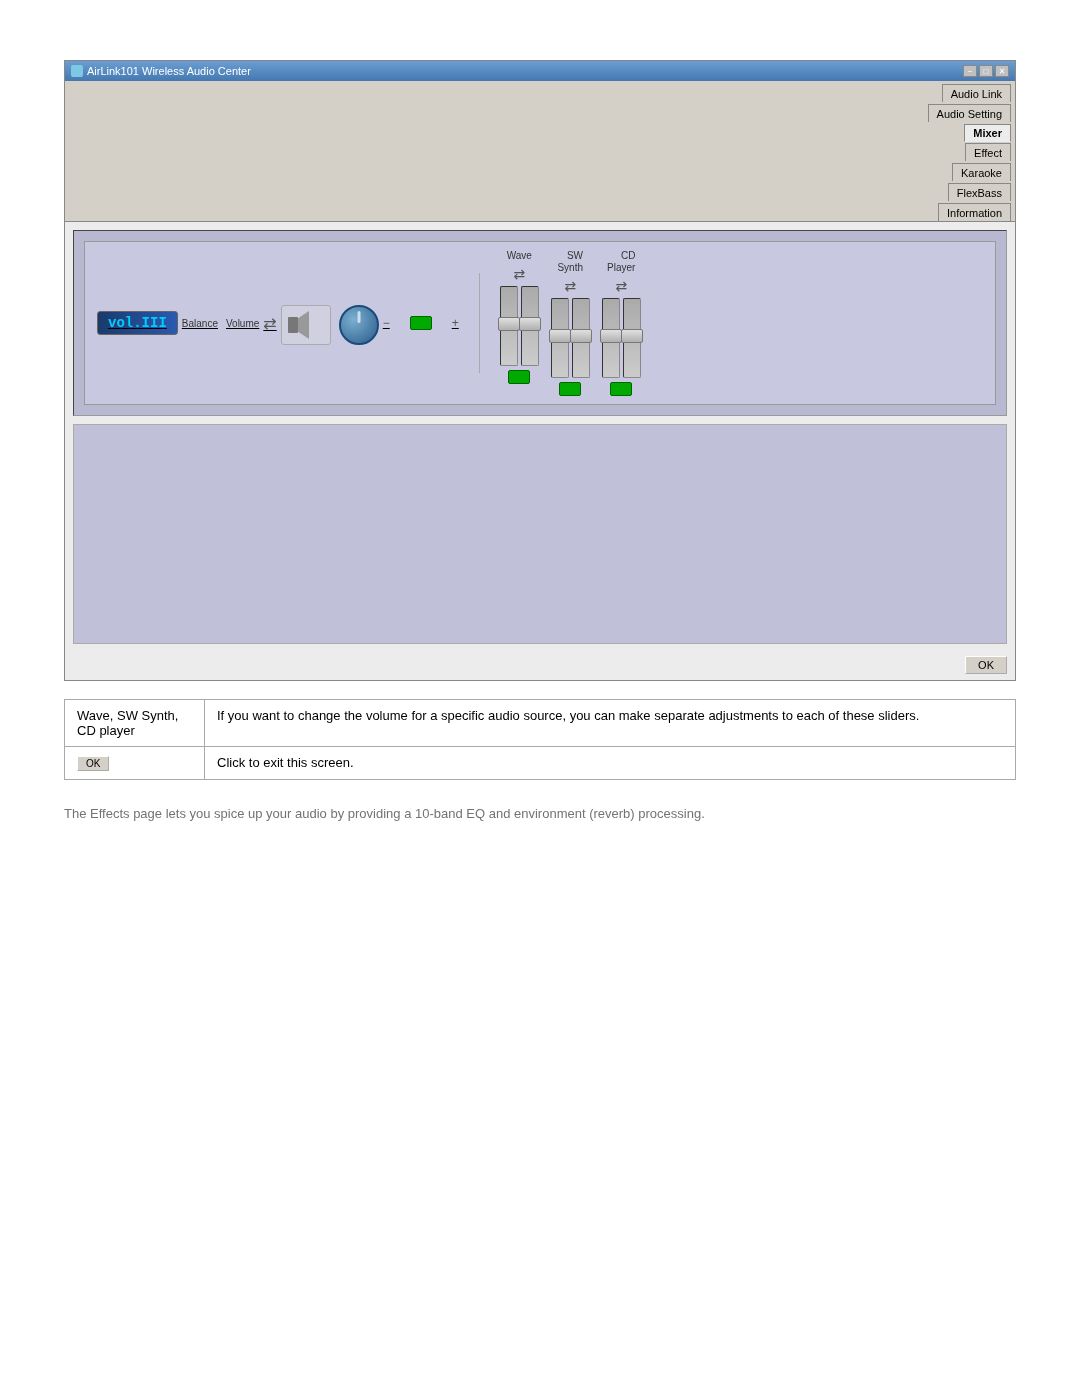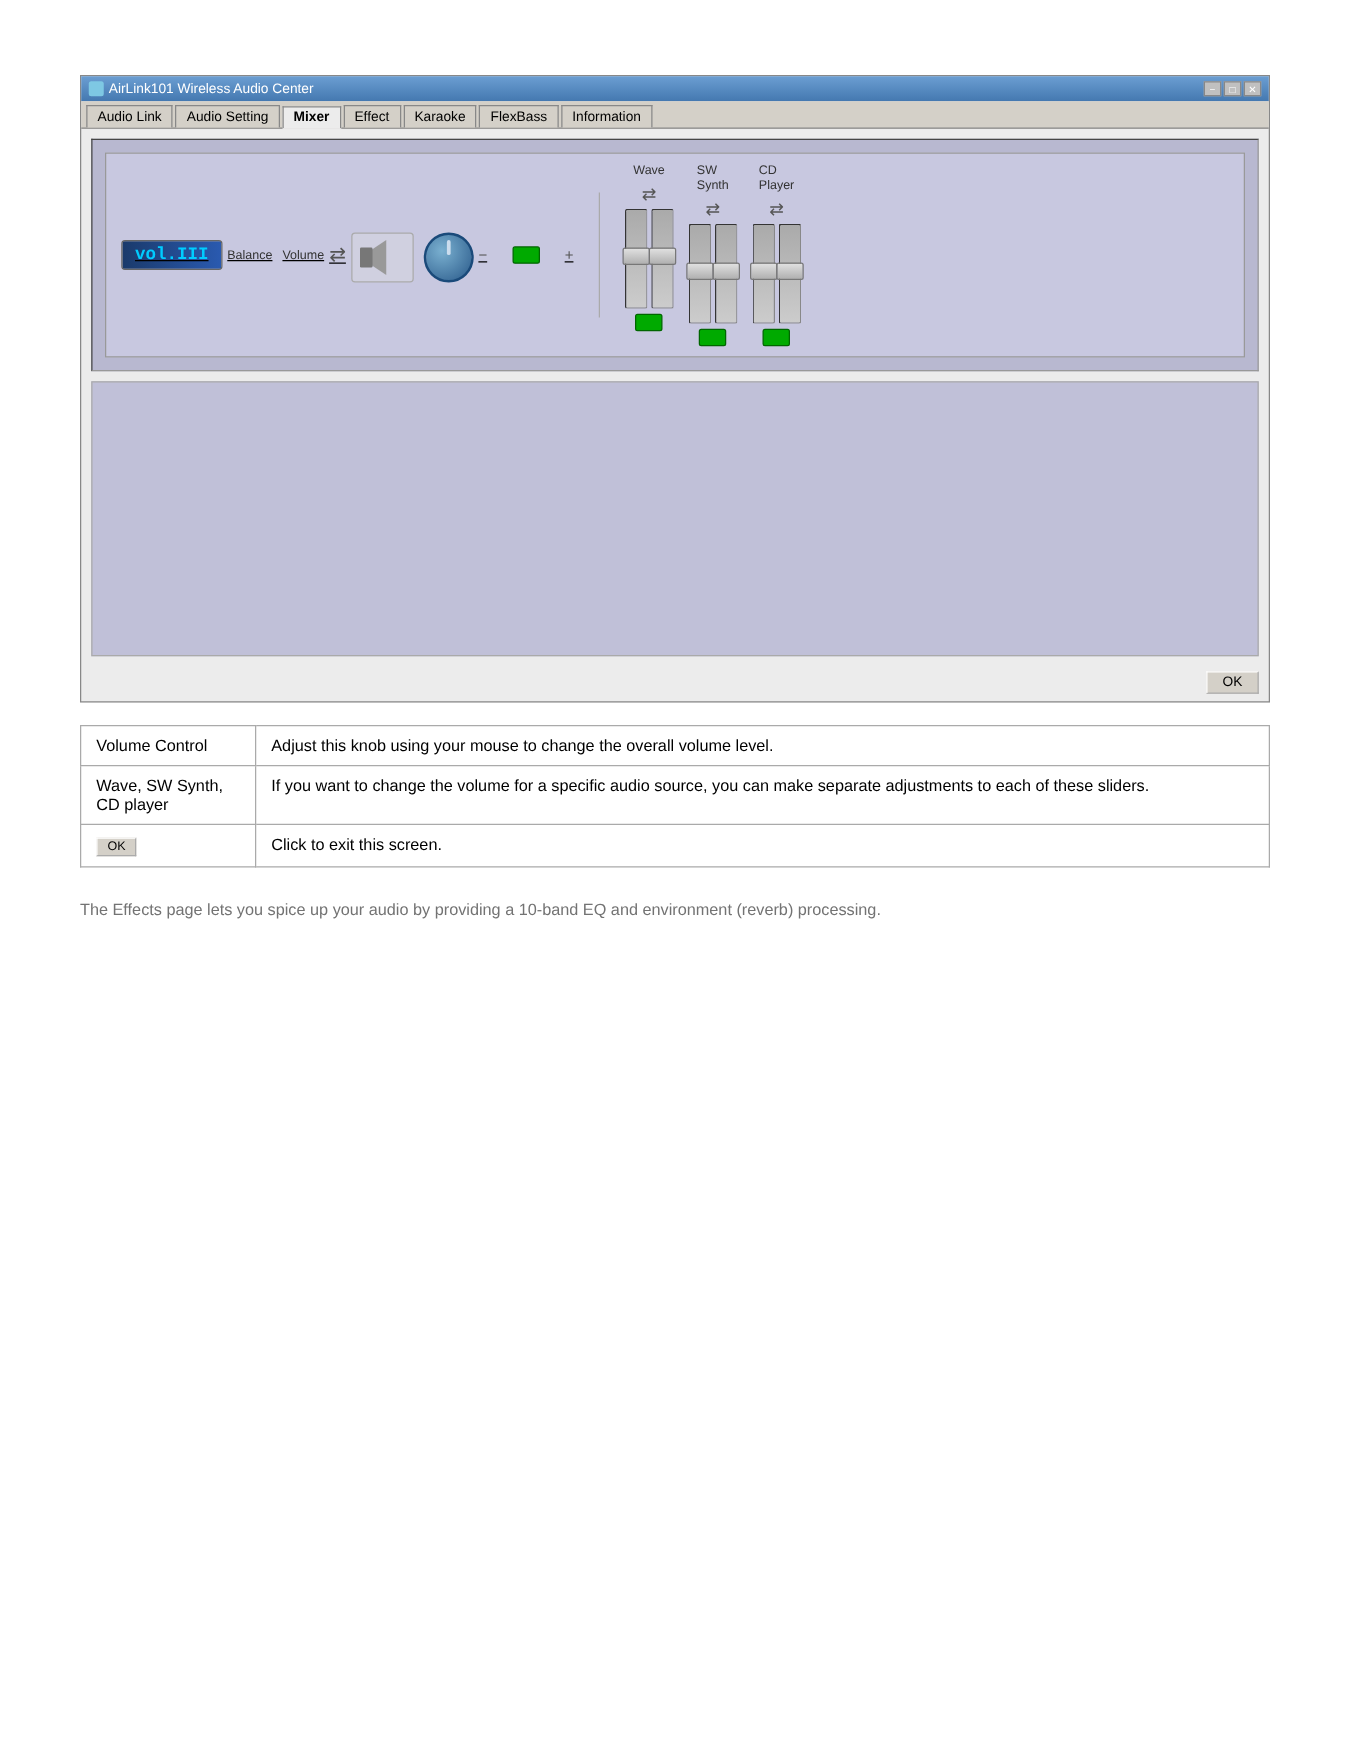--- a/index.html
+++ b/index.html
@@ -68,20 +68,21 @@
     }
 
     
     .tab-bar {
       background: #d4d0c8;
       display: flex;
       align-items: flex-end;
       padding: 3px 4px 0 4px;
       border-bottom: 1px solid #888;
       gap: 2px;
+      flex-direction: column;
     }
 
     .tab {
       padding: 2px 8px;
       font-size: 11px;
       border: 1px solid #888;
       border-bottom: none;
       background: #d4d0c8;
       cursor: pointer;
       height: 18px;
@@ -213,21 +214,21 @@
     .slider-channel {
       display: flex;
       flex-direction: column;
       align-items: center;
       gap: 4px;
     }
 
     .channel-label {
       font-size: 10px;
       color: #333;
-      text-align: left;
+      text-align: right;
       line-height: 1.2;
     }
 
     .stereo-pan {
       font-size: 14px;
       color: #555;
     }
 
     .slider-track {
       width: 18px;
@@ -462,26 +463,20 @@
 
     <div class="mixer-empty-area"></div>
 
     <div class="ok-btn-panel">
       <button class="ok-btn">OK</button>
     </div>
   </div>
 
   <table class="desc-table">
     <tbody>
-      <tr>
-        <td>
-          <span>Volume Control</span>
-        </td>
-        <td>Adjust this knob using your mouse to change the overall volume level.</td>
-      </tr>
       <tr>
         <td>
           Wave, SW Synth,<br>CD player
         </td>
         <td>If you want to change the volume for a specific audio source, you can make separate adjustments to each of these sliders.</td>
       </tr>
       <tr>
         <td>
           <button class="ok-inline-btn">OK</button>
         </td>

